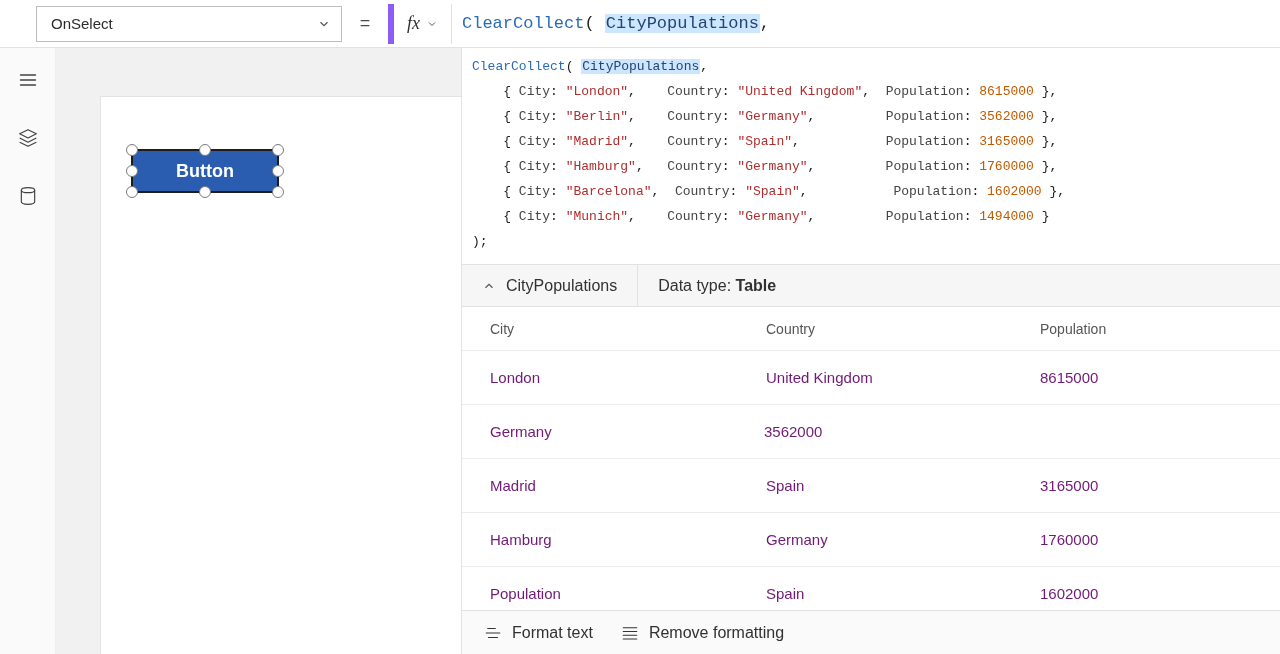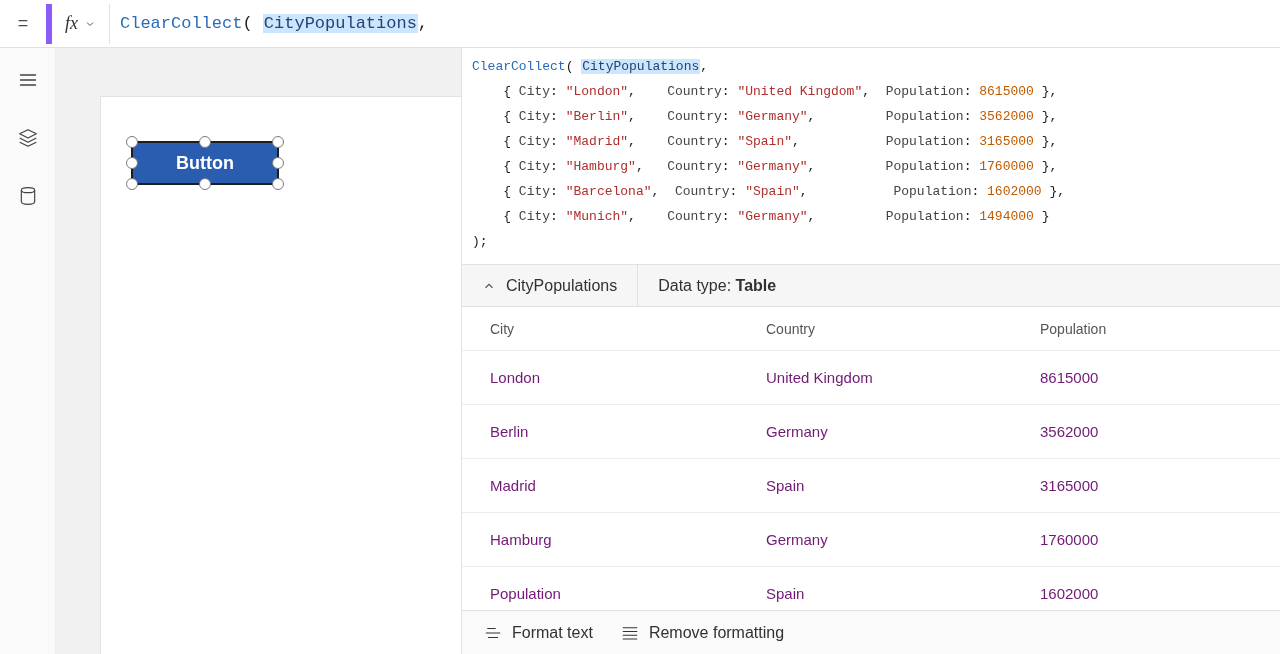--- a/index.html
+++ b/index.html
@@ -86,21 +86,21 @@
   }
   .canvas-page {
     position: absolute;
     left: 44px; top: 48px;
     width: 362px; height: 580px;
     background: #fff;
     border: 1px solid #e3e3e3;
   }
   .sel-button {
     position: absolute;
-    left: 30px; top: 44px;
+    left: 30px; top: 52px;
     width: 148px; height: 44px;
     background: #2a5db0;
     border: 2px solid #1e1e1e;
     display:flex; align-items:center; justify-content:center;
     color:#fff; font-weight:600; font-size:18px;
     cursor:pointer;
   }
   .handle {
     position:absolute; width:12px; height:12px; background:#fff;
     border:1px solid #7a7a7a; border-radius:50%;
@@ -150,20 +150,30 @@
   .fxfoot .act{display:flex;align-items:center;gap:10px;cursor:pointer;}
 
   svg{display:block;}
 </style>
 </head>
 <body>
 
 <div class="root">
 
   <div class="topbar">
+    <div class="prop-select-wrap">
+      <div class="prop-select">
+        <span>OnSelect</span>
+        <span>
+          <svg width="14" height="14" viewBox="0 0 24 24" stroke="#555" stroke-width="2" fill="none">
+              <polyline points="6 9 12 15 18 9"></polyline>
+            </svg>
+        </span>
+      </div>
+    </div>
     <div class="equals">=</div>
     <div class="fx-box">
       <span class="fx-label">fx</span>
       <svg width="12" height="12" viewBox="0 0 24 24" stroke="#555" stroke-width="2" fill="none">
           <polyline points="6 9 12 15 18 9"></polyline>
         </svg>
     </div>
     <div class="topbar-formula" id="topbar-code"><span class="tk-fn">ClearCollect</span><span class="tk-punc">(</span> <span class="tk-id">CityPopulations</span><span class="tk-punc">,</span></div>
   </div>
 
@@ -236,21 +246,20 @@
           <div class="c2">Country</div>
           <div class="c3">Population</div>
         </div>
         <div class="tbl-body" id="tbl-body">
             <div class="tbl-row">
               <div class="c1">London</div>
               <div class="c2">United Kingdom</div>
               <div class="c3">8615000</div>
             </div>
             <div class="tbl-row">
-              <div class="c1">Berlin</div>
               <div class="c2">Germany</div>
               <div class="c3">3562000</div>
             </div>
             <div class="tbl-row">
               <div class="c1">Madrid</div>
               <div class="c2">Spain</div>
               <div class="c3">3165000</div>
             </div>
             <div class="tbl-row">
               <div class="c1">Hamburg</div>

